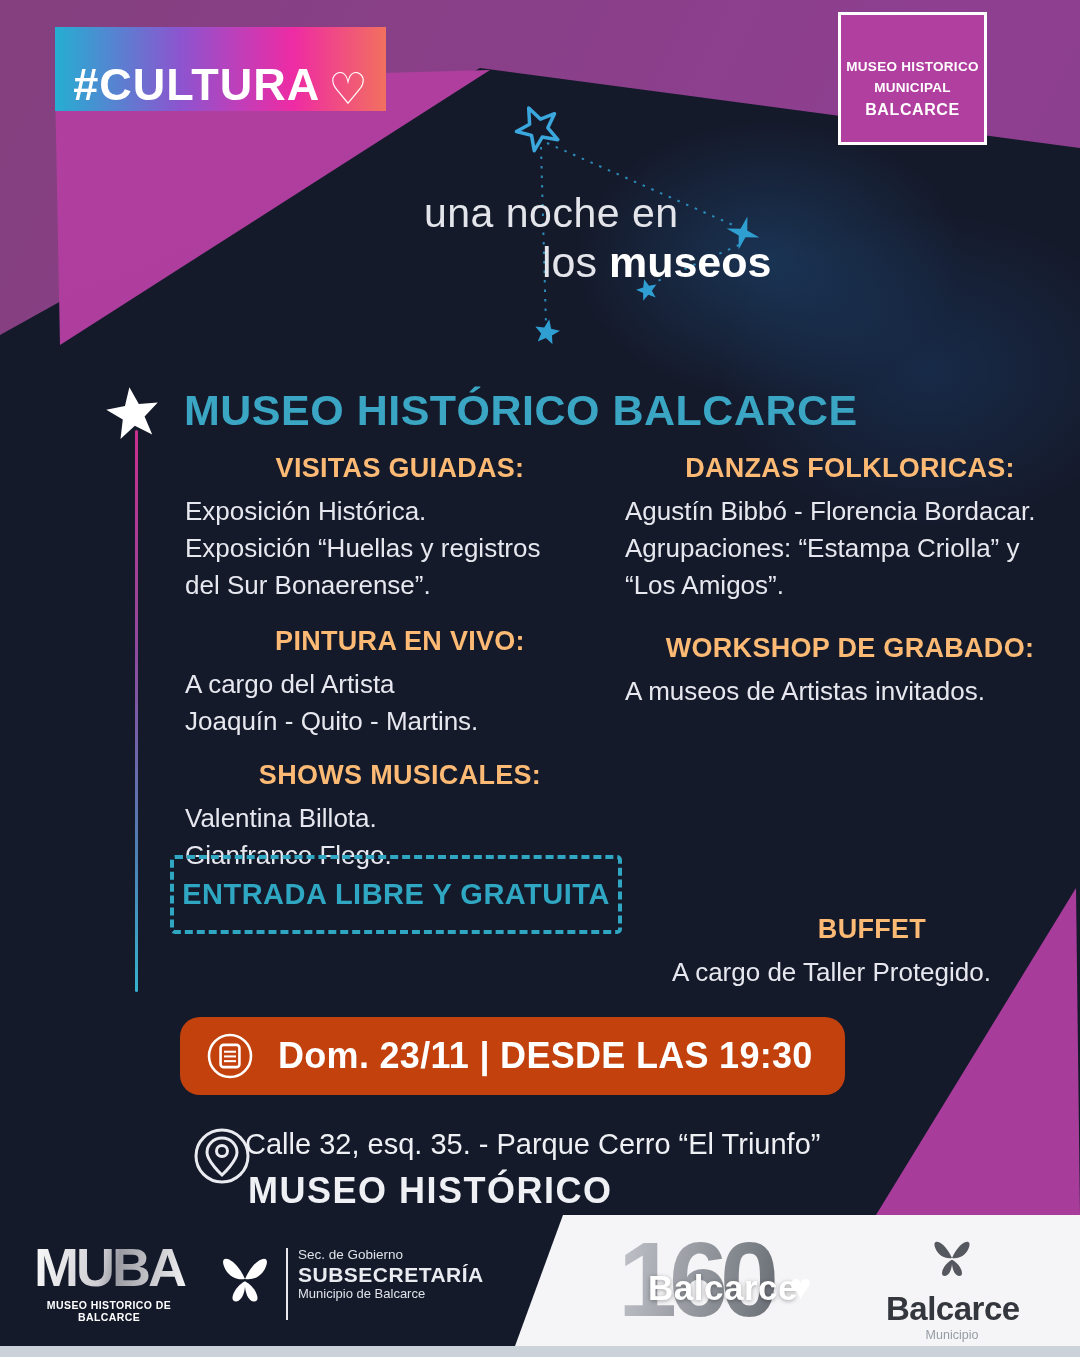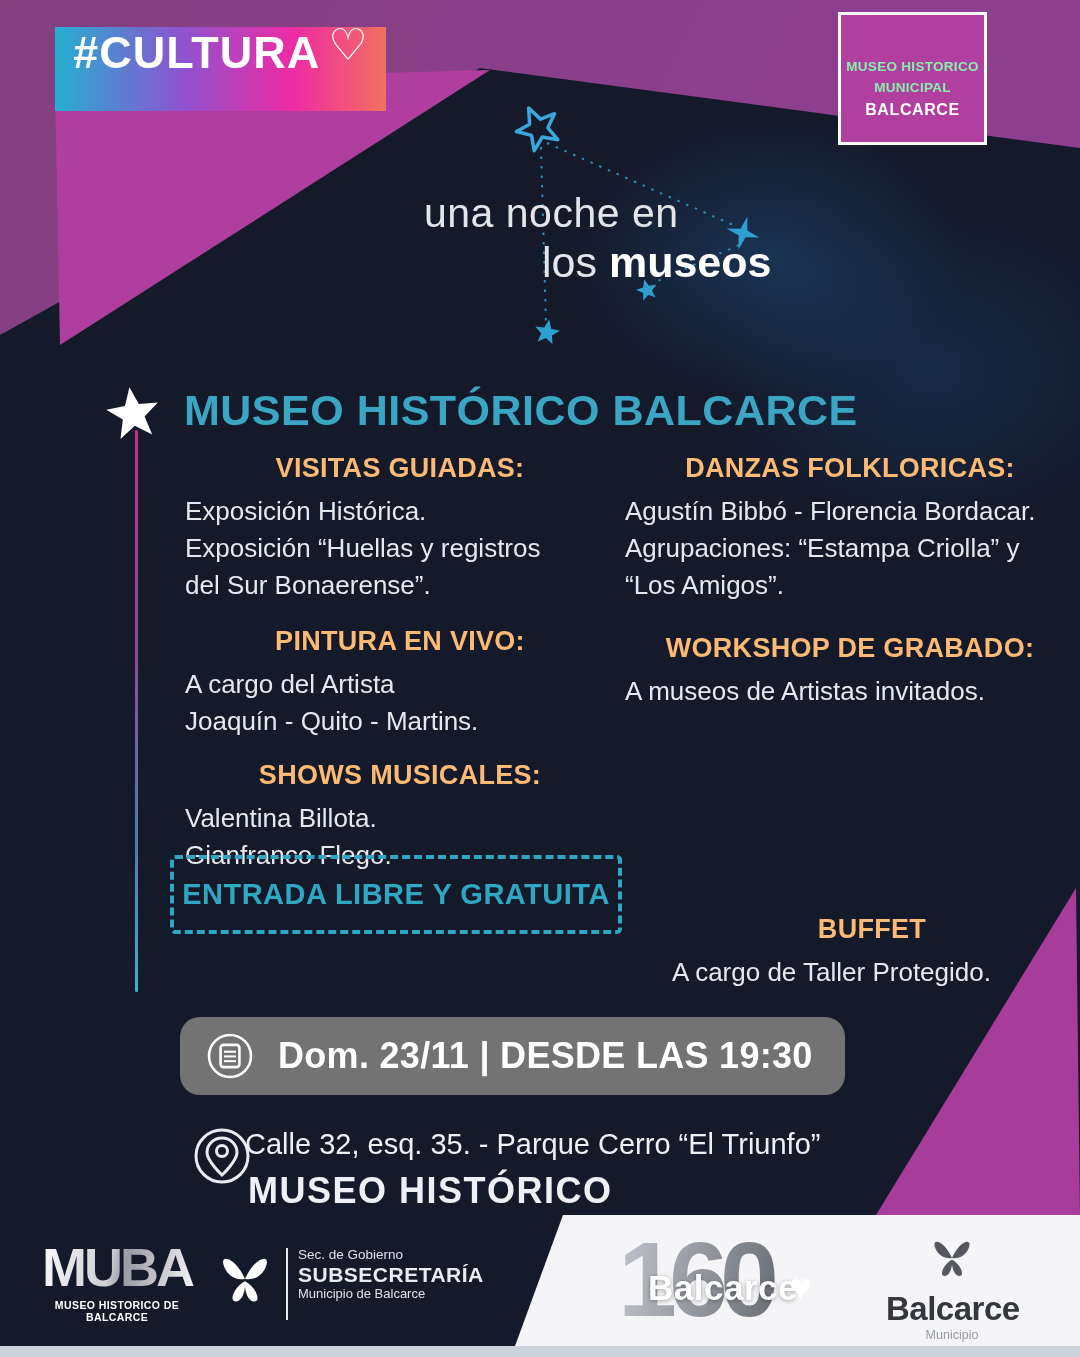--- a/index.html
+++ b/index.html
@@ -24,29 +24,29 @@
     clip-path:polygon(55px 82px,490px 70px,60px 345px);}
   #bg-magenta-bottom{left:0;top:0;width:100%;height:100%;z-index:3;
     background:#a83c9b;
     clip-path:polygon(1076px 888px,1080px 1215px,876px 1215px);}
   #white-band{left:0;top:0;width:100%;height:100%;z-index:4;background:#f5f5f7;
     clip-path:polygon(563px 1215px,1080px 1215px,1080px 1357px,511px 1357px);}
   #bottom-strip{left:0;top:1346px;width:100%;height:11px;z-index:5;background:#ccd2da;}
   
   #cultura-banner{left:55px;top:27px;width:331px;height:84px;z-index:6;
     background:linear-gradient(90deg,#25aed2 0%, #8d54cf 38%, #ee2ba4 72%, #f2705f 100%);
-    display:flex;align-items:flex-start;justify-content:center;gap:8px;}
+    display:flex;align-items:flex-end;justify-content:center;gap:8px;}
   #cultura-banner .tag{color:#fff;font-size:45px;font-weight:800;letter-spacing:1px;}
   #cultura-banner .heart{color:#fff;font-size:44px;font-weight:400;line-height:1;margin-top:-4px;}
   
   #museum-box{left:838px;top:12px;width:149px;height:133px;z-index:6;
     background:#b13f9f;border:3px solid #ffffff;box-sizing:border-box;
     display:flex;flex-direction:column;justify-content:flex-end;align-items:center;
     padding-bottom:20px;text-align:center;}
-  #museum-box .l1,#museum-box .l2{color:#86efac;font-size:13.5px;font-weight:600;line-height:21px;letter-spacing:.3px;}
+  #museum-box .l1,#museum-box .l2{color:#ffffff;font-size:13.5px;font-weight:600;line-height:21px;letter-spacing:.3px;}
   #museum-box .l3{color:#ffffff;font-size:16px;font-weight:800;letter-spacing:.6px;line-height:24px;}
   
   #constellation{left:395px;top:85px;z-index:4;}
   #event-logo{left:424px;top:190px;z-index:5;color:#e3e5ea;}
   #event-logo .l1{font-size:41px;font-weight:300;letter-spacing:.5px;}
   #event-logo .l2{margin-left:118px;margin-top:1px;font-size:43px;font-weight:300;}
   #event-logo .l2 b{font-weight:700;color:#fff;}
   
   #title-star{left:104px;top:384px;z-index:6;}
   #star-trail{left:135px;top:430px;width:3px;height:562px;z-index:5;border-radius:2px;
@@ -62,30 +62,30 @@
   #sec-workshop{left:625px;top:633px;width:450px;}
   #sec-shows{left:185px;top:760px;width:430px;}
   #sec-buffet{left:672px;top:914px;width:400px;}
   
   #entrada-box{left:170px;top:855px;width:452px;height:79px;z-index:6;
     border:4px dashed #2fa6c2;border-radius:5px;box-sizing:border-box;
     display:flex;align-items:center;justify-content:center;}
   #entrada-box span{color:#2fa6c2;font-size:29px;font-weight:800;letter-spacing:.5px;}
   
   #date-pill{left:180px;top:1017px;width:665px;height:78px;z-index:6;
-    background:#737373;border-radius:20px;display:flex;align-items:center;}
+    background:#c2410c;border-radius:20px;display:flex;align-items:center;}
   #date-pill svg{margin-left:26px;flex:0 0 auto;}
   #date-pill .txt{margin-left:24px;color:#ffffff;font-size:36px;font-weight:800;letter-spacing:.3px;}
   
   #location{left:245px;top:1128px;z-index:6;color:#eef0f4;}
   #location .addr{font-size:29px;font-weight:400;}
   #location .venue{margin-top:9px;margin-left:3px;font-size:36px;font-weight:600;letter-spacing:1.5px;}
   #pin-icon{left:192px;top:1120px;z-index:6;}
   
-  #muba{left:26px;top:1238px;width:166px;z-index:6;text-align:center;margin-left:8px;}
+  #muba{left:26px;top:1238px;width:166px;z-index:6;text-align:center;}
   #muba .wordmark{color:#ffffff;font-size:54px;font-weight:800;letter-spacing:-3px;line-height:58px;
     background:linear-gradient(100deg,#ffffff 0%,#cfcfd4 45%,#9a9aa2 55%,#ffffff 100%);
     -webkit-background-clip:text;background-clip:text;color:transparent;}
   #muba .subtitle{margin-top:3px;color:#ffffff;font-size:10.5px;font-weight:700;letter-spacing:.4px;}
   #subsec{left:214px;top:1246px;z-index:6;display:flex;align-items:flex-start;}
   #subsec .divider{width:2px;height:72px;background:#e9e9ee;margin:2px 10px 0 10px;}
   #subsec .t1{color:#dfe2e8;font-size:13.5px;font-weight:400;line-height:17px;}
   #subsec .t2{color:#e9ebf0;font-size:21px;font-weight:600;letter-spacing:.5px;line-height:23px;}
   #subsec .t3{color:#e9ebf0;font-size:20px;font-weight:600;letter-spacing:.3px;line-height:23px;}
   #subsec .t4{color:#dfe2e8;font-size:13px;font-weight:400;line-height:16px;}

